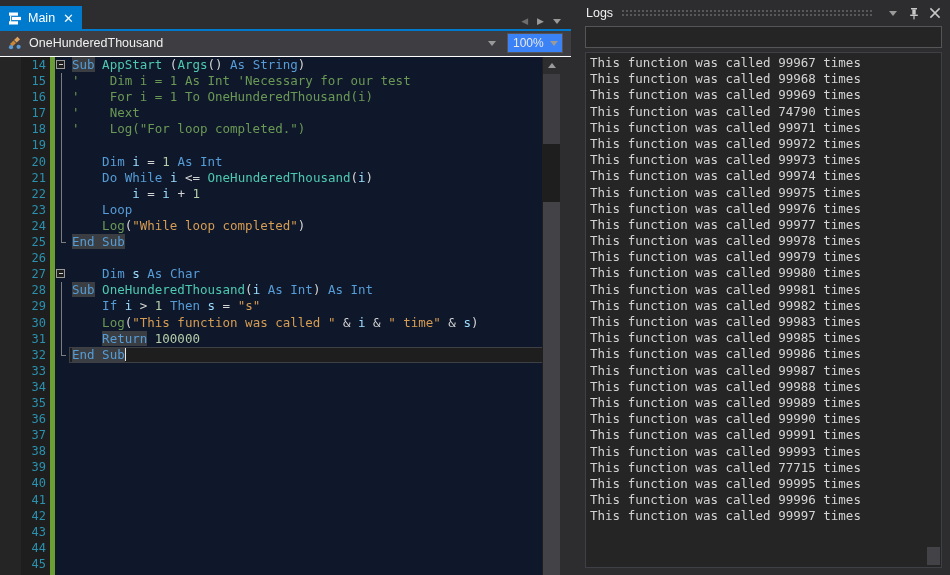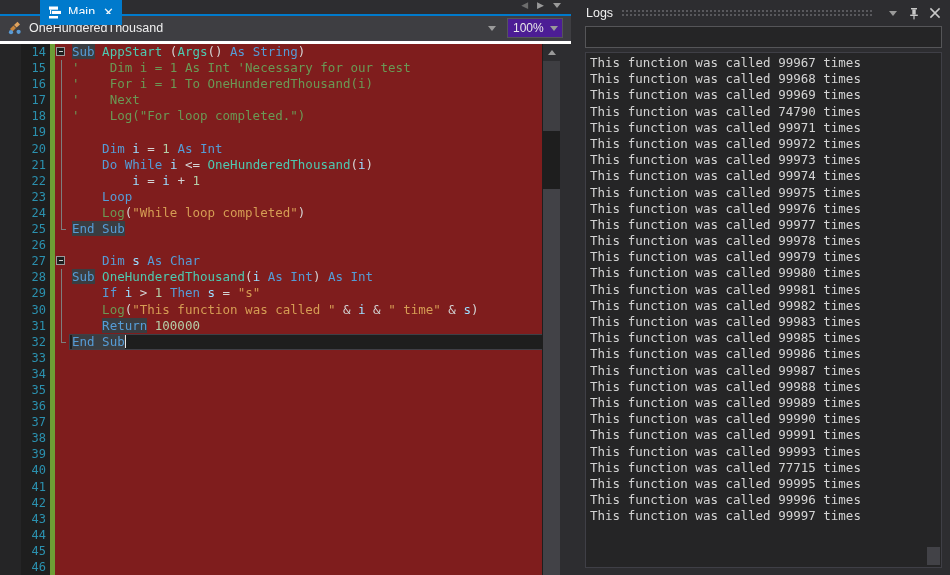--- a/index.html
+++ b/index.html
@@ -31,26 +31,26 @@
     width: 571px;
     height: 575px;
     background: #2d2d30;
     display: flex;
     flex-direction: column;
     flex: none;
   }
 
   
   .tabstrip {
-    height: 16px;
+    height: 31px;
     background: #2d2d30;
     display: flex;
-    position: relative;
-    flex: none;
-    padding-left: 40px;
+    align-items: flex-end;
+    position: relative;
+    flex: none;
   }
   .tab {
     height: 25px;
     background: #007acc;
     color: #ffffff;
     display: flex;
     align-items: center;
     padding: 0 7px 0 8px;
     font-size: 12.5px;
     box-sizing: border-box;
@@ -127,39 +127,39 @@
     color: #f0f0f0;
     white-space: nowrap;
     overflow: hidden;
   }
   .navbar-combo .caret-down { margin-left: auto; margin-right: 9px; }
   .zoom-combo {
     width: 56px;
     height: 20px;
     margin: 0 8px 0 2px;
     border: 1px solid #555558;
-    background: #4c1d95;
+    background: #3b82f6;
     display: flex;
     align-items: center;
     box-sizing: border-box;
     padding: 0 4px 0 5px;
     flex: none;
     cursor: default;
   }
   .zoom-text { font-size: 12px; color: #e8e8e8; }
   .zoom-combo .caret-down { margin-left: auto; }
 
   
   .code-area {
     position: relative;
     flex: 1 1 auto;
-    background: #7f1d1d;
+    background: #0f172a;
     display: flex;
     overflow: hidden;
-    border-top: 3px solid #ffffff;
+    border-top: 1px solid #ffffff;
   }
   .indicator-margin {
     width: 21px;
     background: #252526;
     flex: none;
   }
   .gutter {
     width: 29px;
     flex: none;
     background: #1e1e1e;

